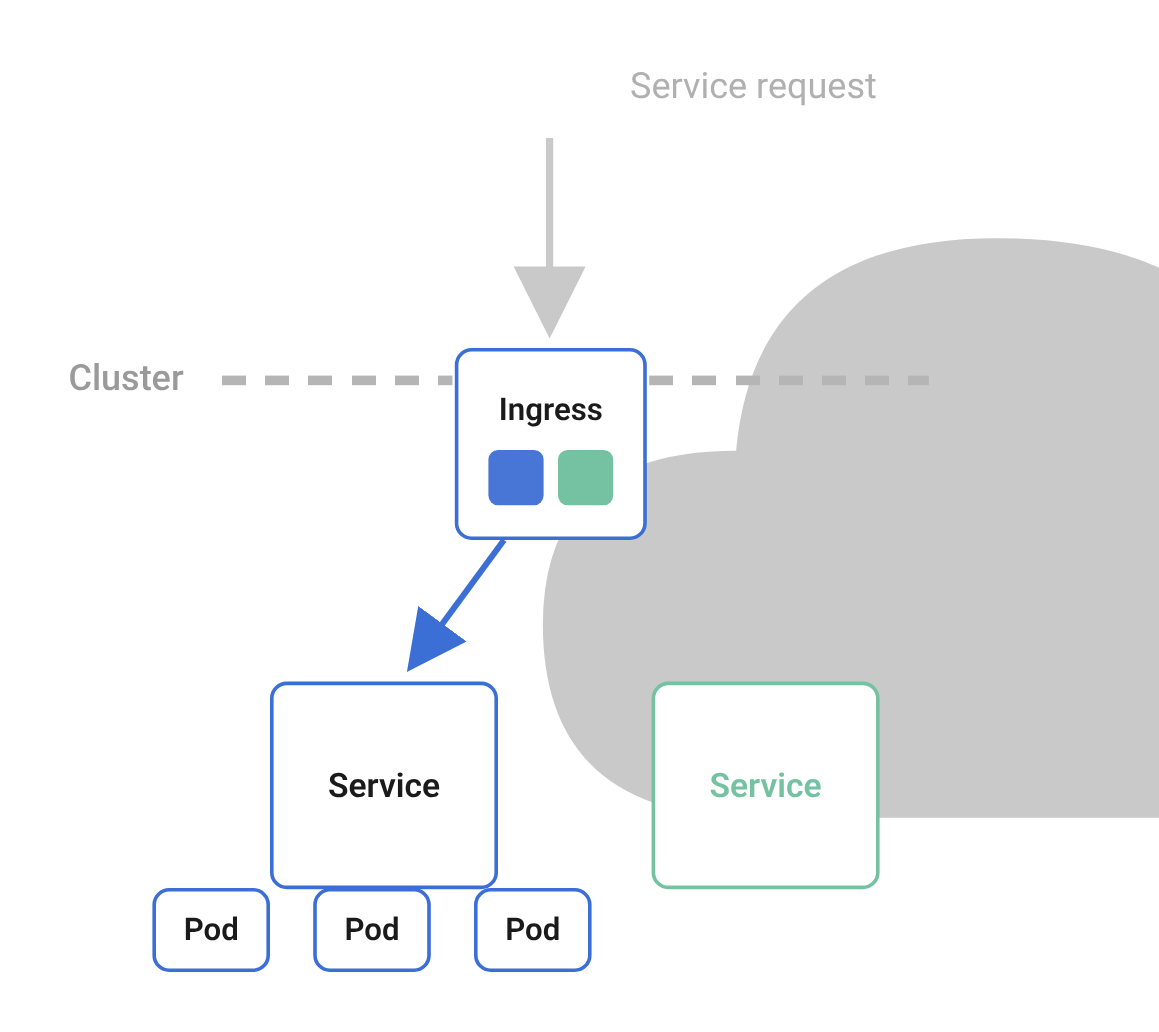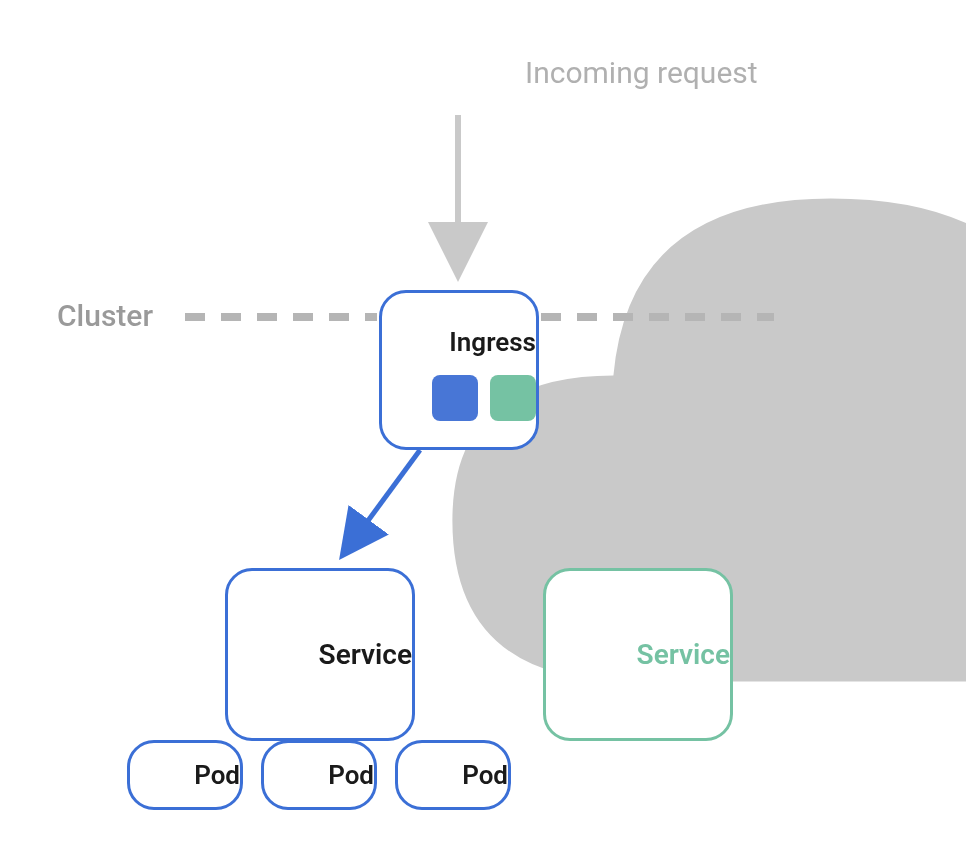--- a/index.html
+++ b/index.html
@@ -49,25 +49,25 @@
     .dashed-left {
       left: 185px;
       width: 192px;
     }
     .dashed-right {
       left: 541px;
       width: 233px;
     }
     .box {
       position: absolute;
-      border-radius: 27px;
+      border-radius: 14px;
       background: #ffffff;
       display: flex;
       flex-direction: column;
-      align-items: flex-end;
+      align-items: center;
       justify-content: center;
     }
     .ingress-box {
       left: 379px;
       top: 290px;
       width: 160px;
       height: 160px;
       border: 3px solid #3b6fd6;
       padding-top: 8px;
     }
@@ -106,21 +106,21 @@
       border-color: #3b6fd6;
       color: #1a1a1a;
     }
     .service-green {
       left: 543px;
       top: 568px;
       border-color: #75c2a3;
       color: #75c2a3;
     }
     .pod-box {
-      width: 116px;
+      width: 98px;
       height: 70px;
       border: 3px solid #3b6fd6;
       font-size: 26px;
       font-weight: 600;
       color: #1a1a1a;
     }
     .pod1 { left: 127px; top: 740px; }
     .pod2 { left: 261px; top: 740px; }
     .pod3 { left: 395px; top: 740px; }
     svg {
@@ -163,21 +163,21 @@
                Q 8 70 8 50 
                Q 8 32 28 32 
                Q 30 10 55 10 
                Q 82 10 85 32 
                Q 112 32 112 52 
                Q 112 70 90 70 
                Z" fill="#c9c9c9"></path>
     </svg>
   </div>
 
-  <div class="cloud-label">Incoming request</div>
+  <div class="cloud-label">Service request</div>
 
   <div class="cluster-label">Cluster</div>
 
   <div class="dashed-line dashed-left"></div>
   <div class="dashed-line dashed-right"></div>
 
   <div class="box ingress-box">
     <div class="ingress-label">Ingress</div>
     <div class="route-squares">
       <div class="square square-blue"></div>

